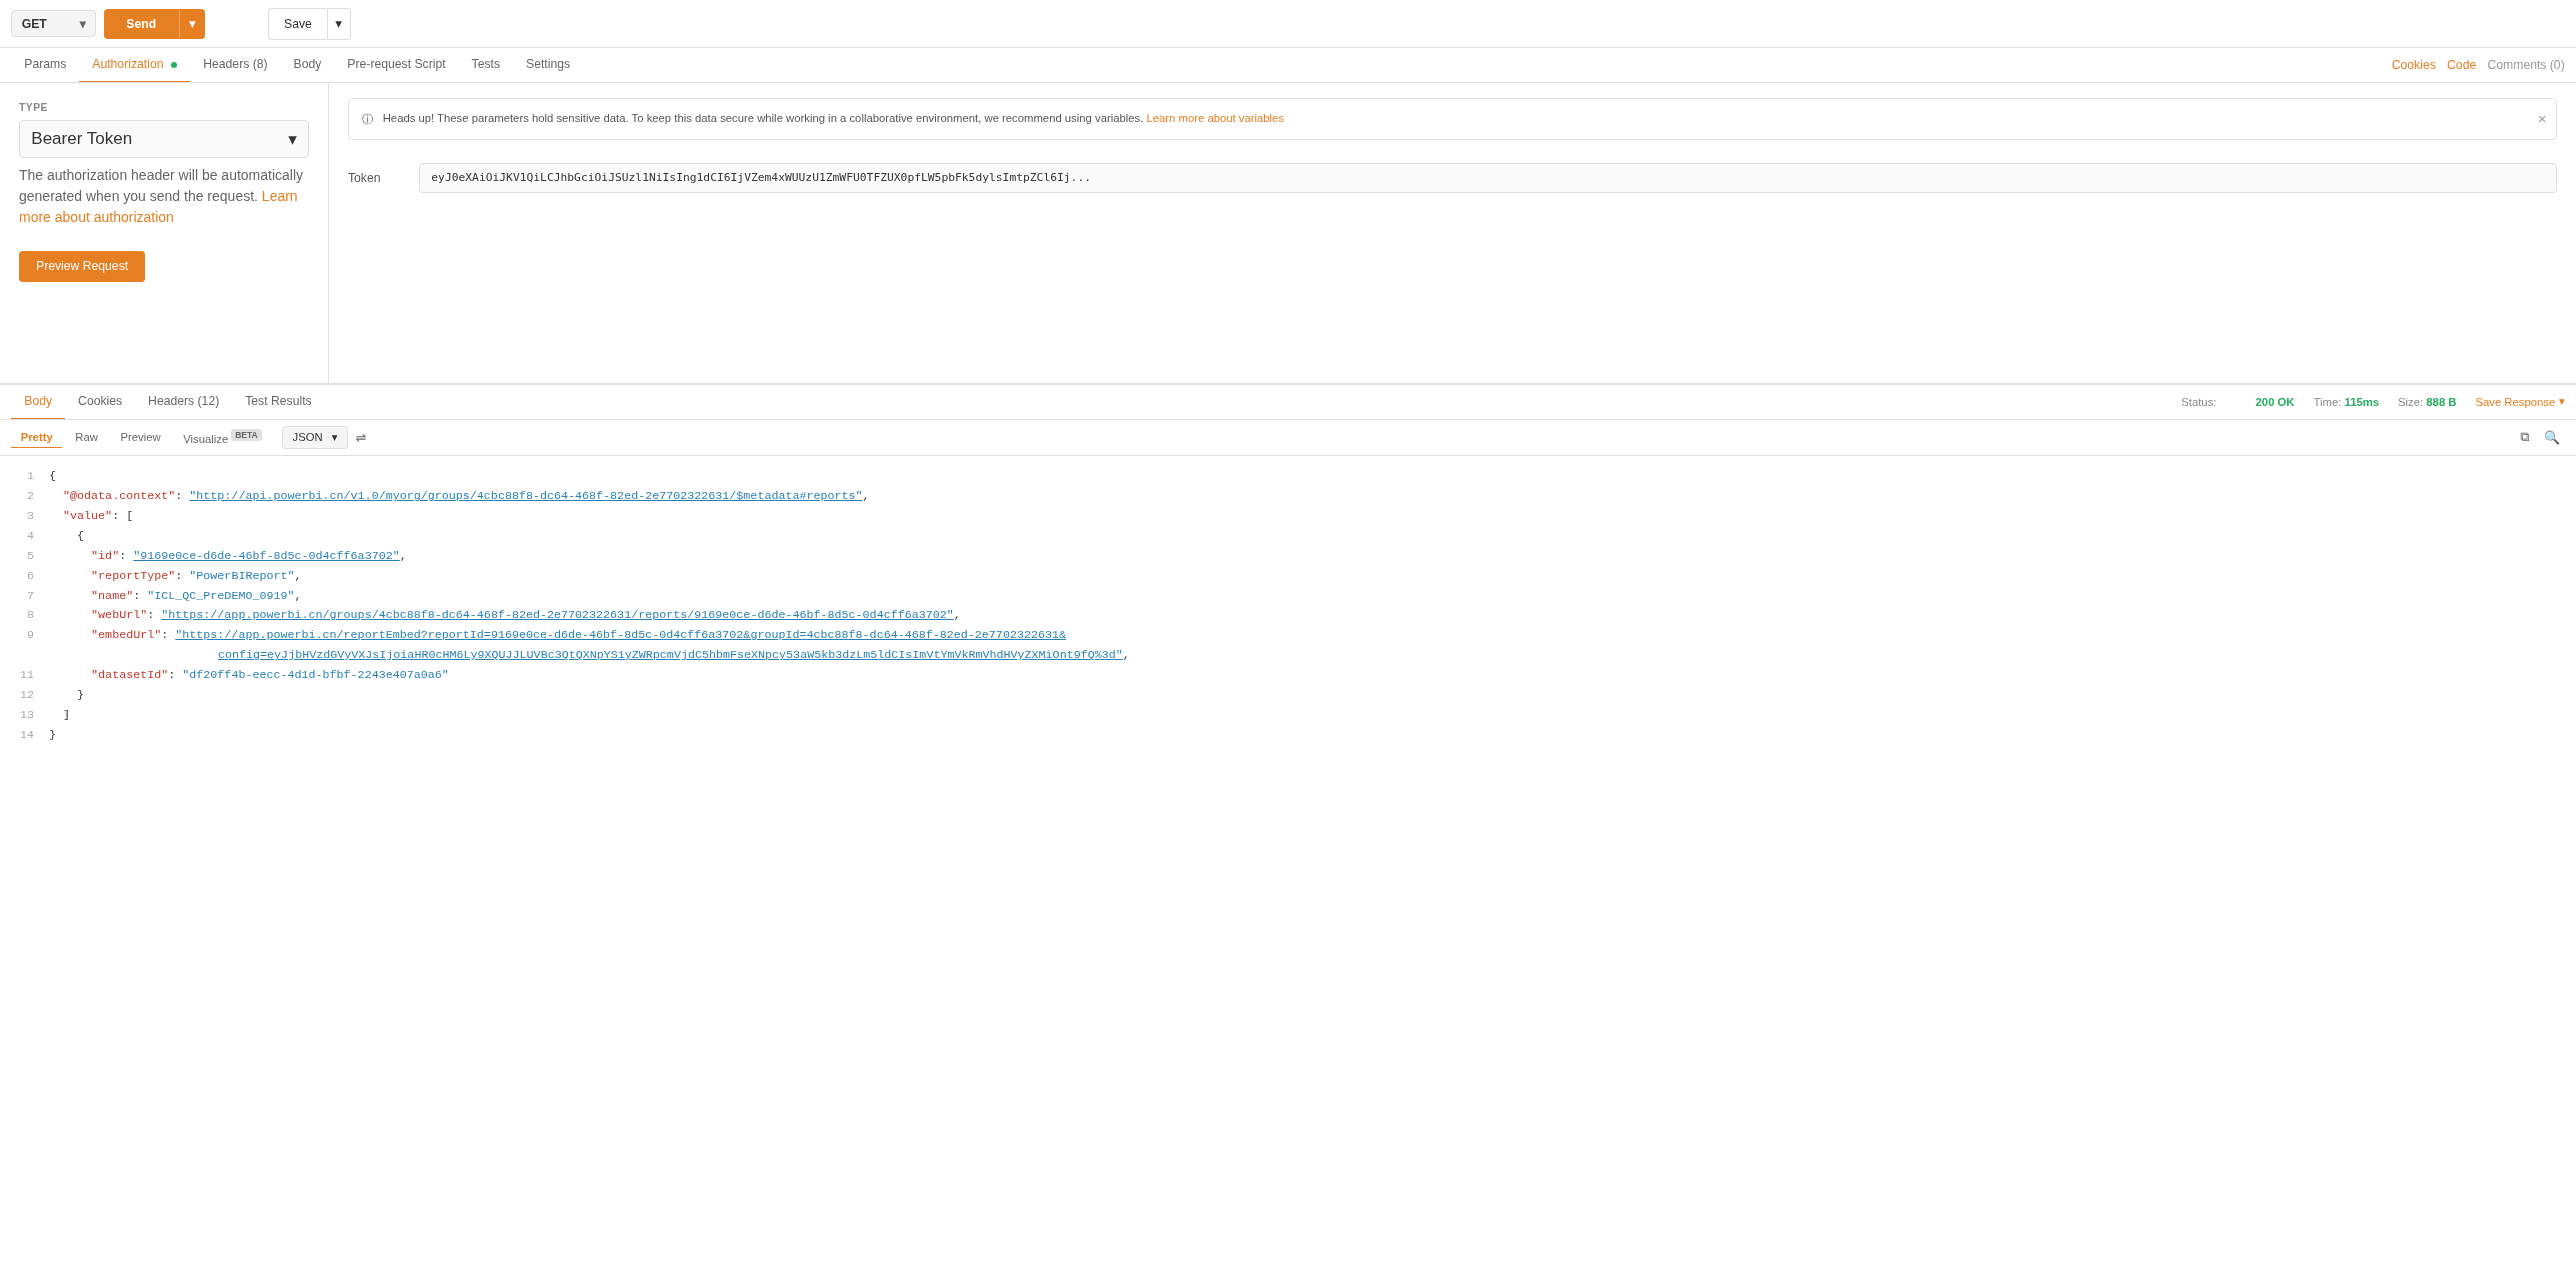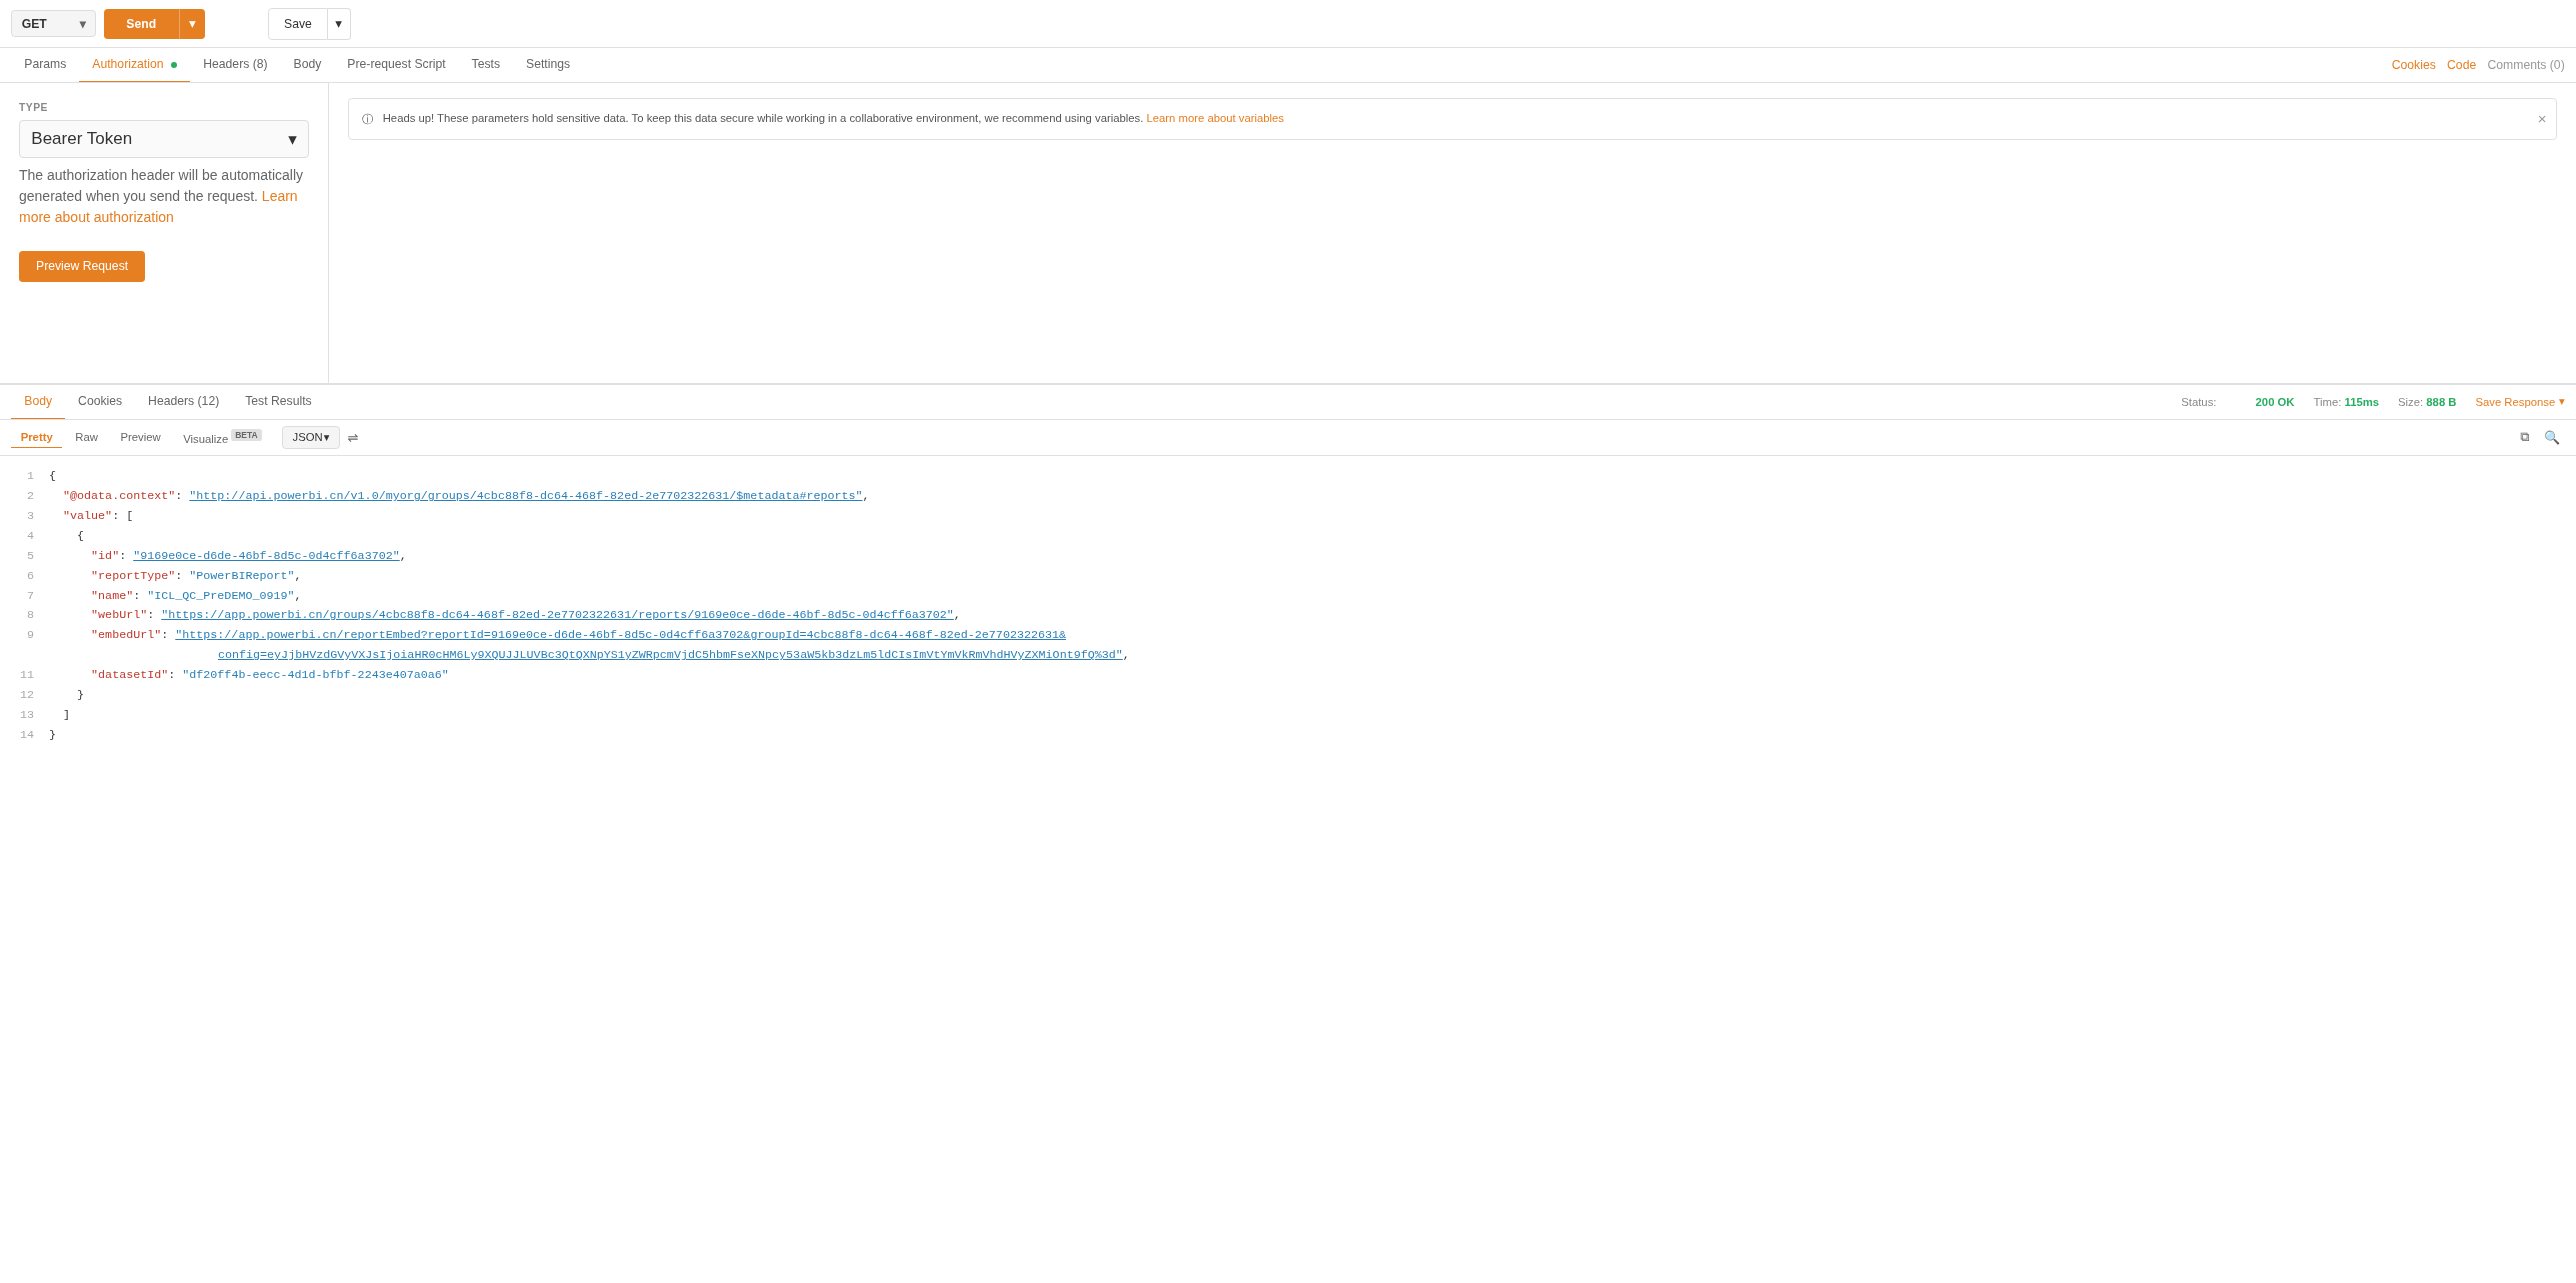--- a/index.html
+++ b/index.html
@@ -53,21 +53,21 @@
     .response-tabs-bar { display: flex; align-items: center; padding: 0 11.3px; border-bottom: 0.9px solid #e0e0e0; justify-content: space-between; }
     .response-status { display: flex; align-items: center; gap: 19px; font-size: 11.3px; padding: 7.5px 0; }
     .status-ok { color: #27ae60; font-weight: 600; margin-left: 36px; }
     .status-label { color: #888; }
     .save-response-btn { color: #e67e22; font-size: 11.3px; cursor: pointer; display: flex; align-items: center; gap: 3.8px; }
 
     
     .body-tabs { display: flex; align-items: center; padding: 5.6px 11.3px; border-bottom: 0.9px solid #e0e0e0; gap: 3.8px; }
     .body-tab { padding: 4.7px 9.4px; font-size: 11.3px; cursor: pointer; color: #666; border-radius: 2.8px; }
     .body-tab.active { color: #e67e22; font-weight: 600; border-bottom: 1.9px solid #e67e22; border-radius: 0; }
-    .format-select { display: flex; align-items: center; background: #f5f5f5; border: 0.9px solid #ddd; border-radius: 3.8px; padding: 3.8px 9.4px; font-size: 11.3px; cursor: pointer; gap: 1px; margin-left: 7.5px; }
+    .format-select { display: flex; align-items: center; background: #f5f5f5; border: 0.9px solid #ddd; border-radius: 3.8px; padding: 3.8px 9.4px; font-size: 11.3px; cursor: pointer; gap: 9px; margin-left: 7.5px; }
     .body-tools { display: flex; align-items: center; gap: 7.5px; margin-left: auto; }
     .tool-btn { background: none; border: none; cursor: pointer; color: #666; padding: 3.8px; font-size: 13px; }
     .beta-badge { background: #e0e0e0; border-radius: 2.8px; padding: 0.9px 3.8px; font-size: 8.5px; font-weight: 600; color: #666; vertical-align: super; }
 
     
     .code-viewer { padding: 11.3px 15px; font-family: 'Courier New', monospace; font-size: 11.7px; line-height: 1.7; overflow-x: auto; background: #fff; }
     .line { display: flex; gap: 15px; }
     .line-num { color: #aaa; min-width: 19px; text-align: right; user-select: none; }
     .line-content { color: #333; white-space: pre; }
     .key { color: #c0392b; }
@@ -130,20 +130,24 @@
 
   <div class="right-panel">
     <div class="alert-box">
       <span class="alert-icon">ⓘ</span>
       <span>
         <span>Heads up! These parameters hold sensitive data. To keep this data secure while working in a collaborative environment, we recommend using variables.</span>
         <span class="link">Learn more about variables</span>
       </span>
       <span class="close-btn">×</span>
     </div>
+    <div class="token-row">
+      <span class="token-label">Token</span>
+      <input class="token-input" value="eyJ0eXAiOiJKV1QiLCJhbGciOiJSUzl1NiIsIng1dCI6IjVZem4xWUUzU1ZmWFU0TFZUX0pfLW5pbFk5dylsImtpZCl6Ij..." style="">
+    </div>
   </div>
 </div>
 
 <div class="response-area">
 
   <div class="response-tabs-bar">
     <div class="tabs-left">
       <div class="tab active">Body</div>
       <div class="tab">Cookies</div>
       <div class="tab">Headers (12)</div>

